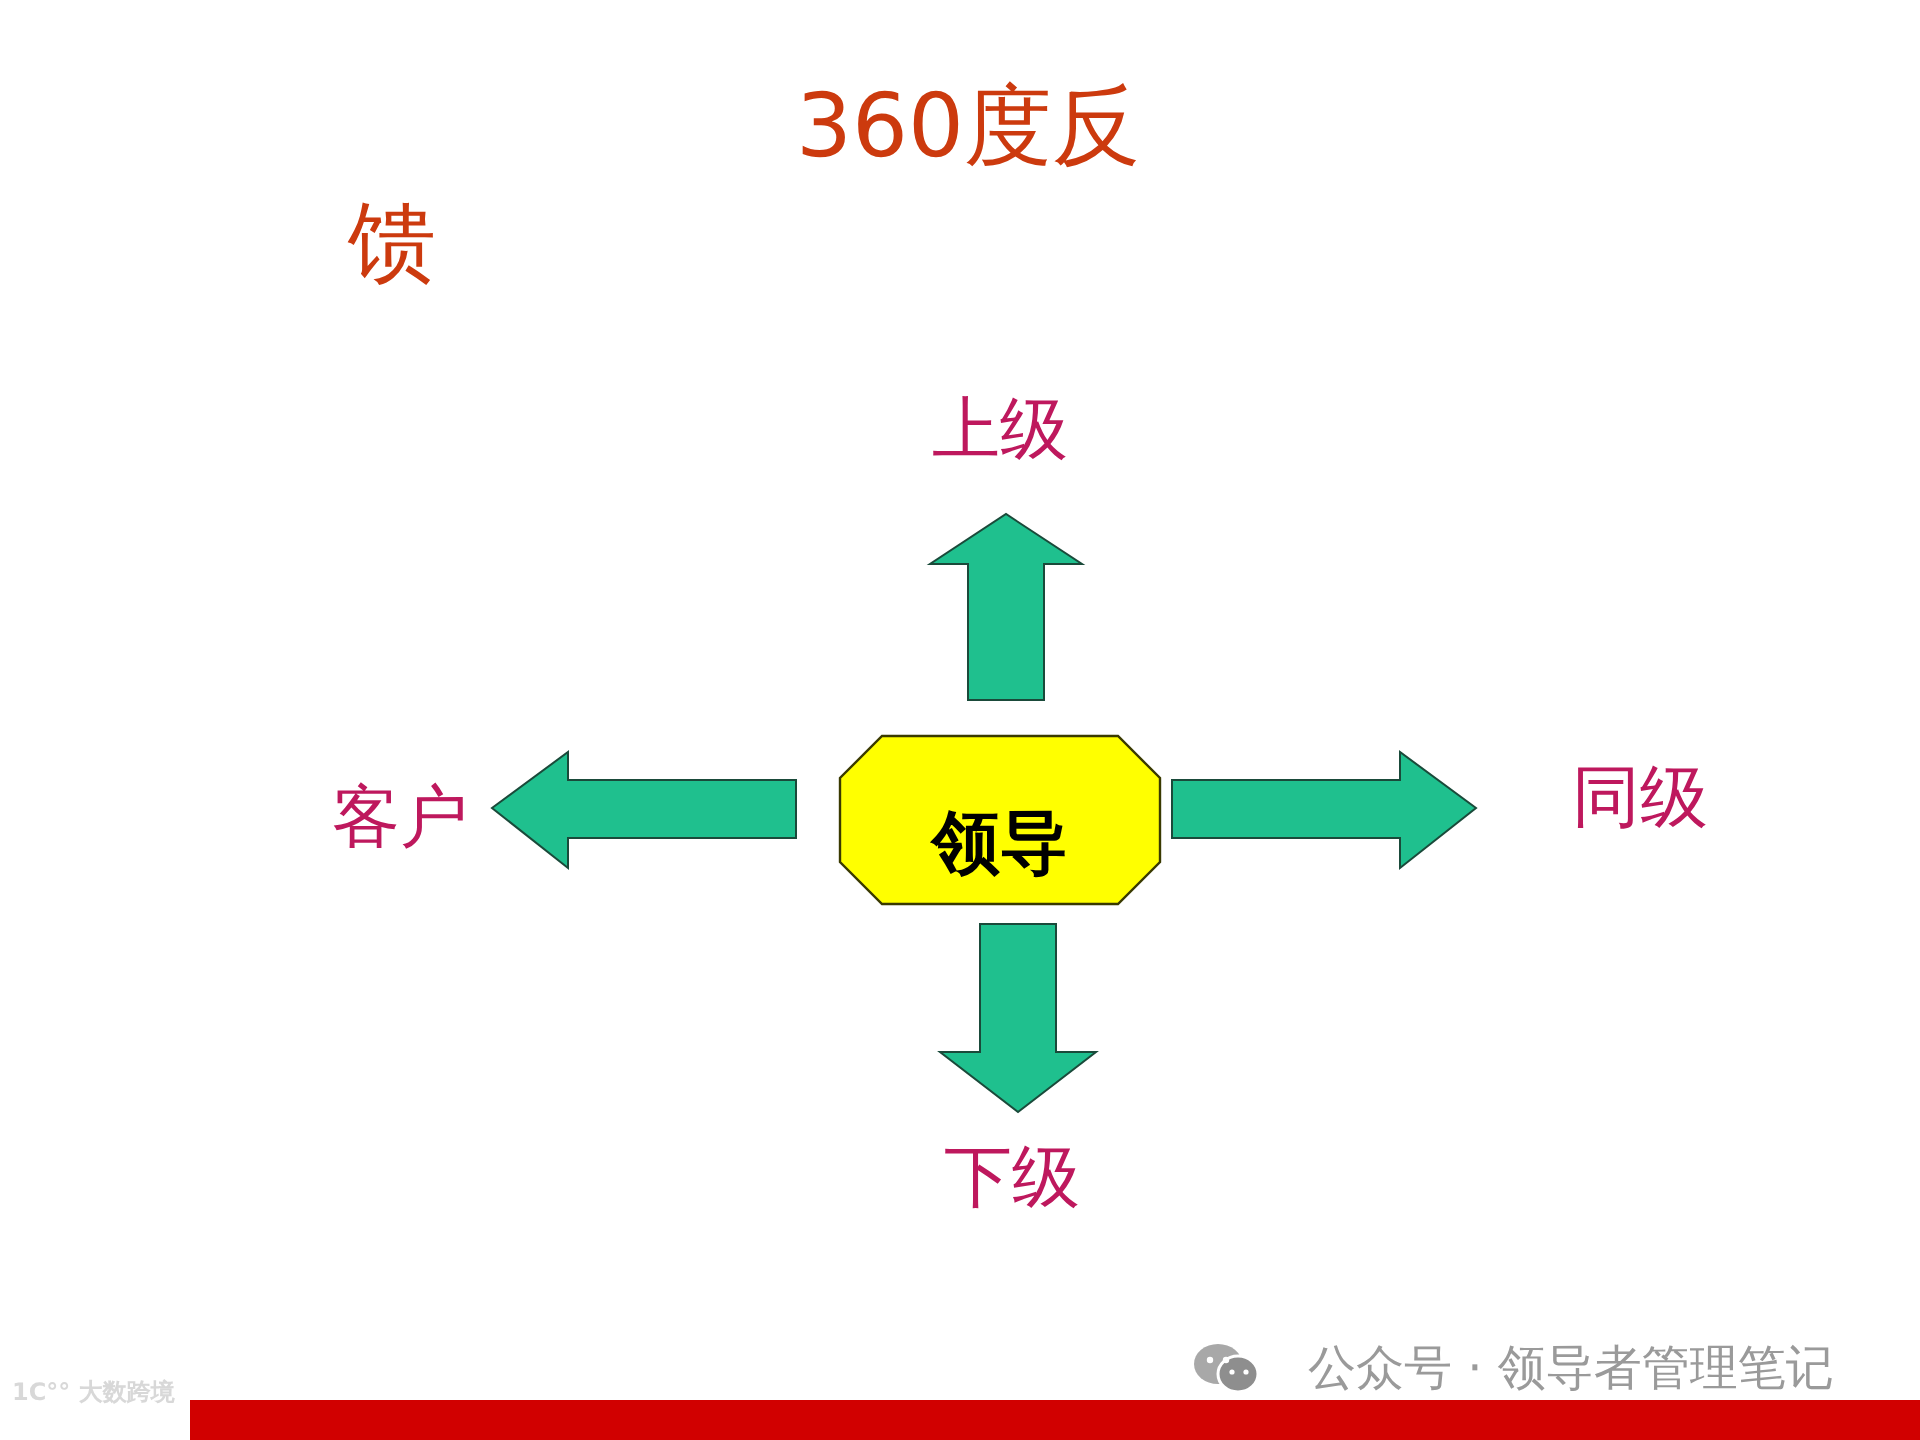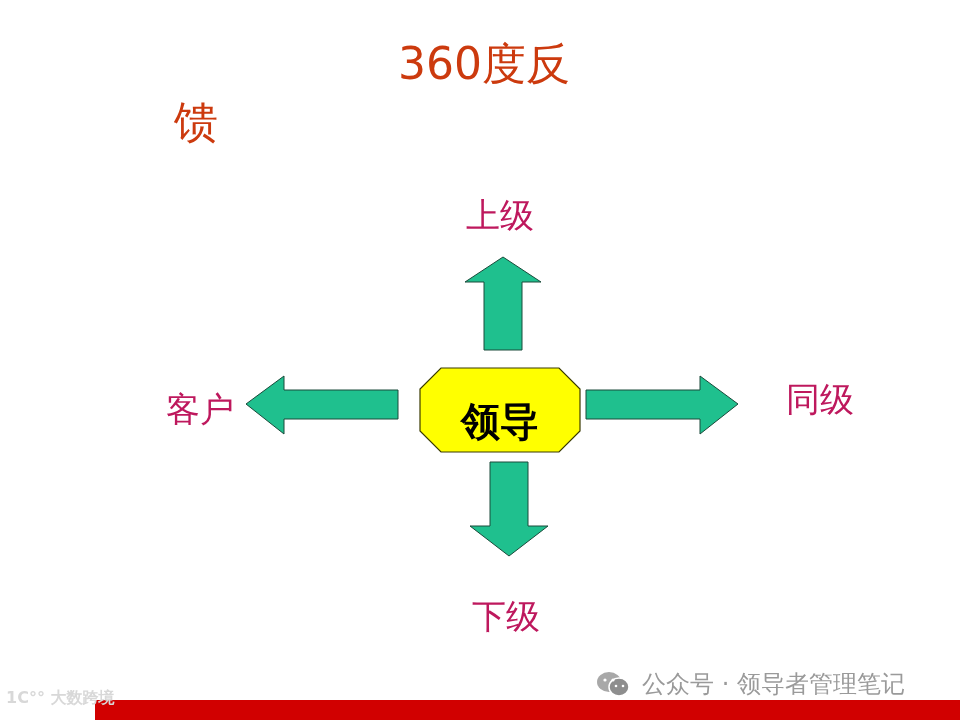--- a/index.html
+++ b/index.html
@@ -3,32 +3,32 @@
 <meta charset="utf-8">
 <style>
   html, body { margin:0; padding:0; }
   body { width:960px; height:720px; position:relative; background:#ffffff; overflow:hidden;
          font-family:"DejaVu Sans", sans-serif; }
   .title { position:absolute; color:#CC3a0e; font-weight:normal; font-size:44px; line-height:1; white-space:nowrap; }
   #title-main { left:398px; top:42px; }
   #title-wrap { left:174px; top:100px; }
   .label { position:absolute; color:#be185d; font-weight:normal; font-size:34px; line-height:1; white-space:nowrap; }
   #lbl-up { left:466px; top:198px; }
-  #lbl-down { left:472px; top:599px; }
+  #lbl-down { left:472px; top:572px; }
   #lbl-left { left:132px; top:392px;margin-left:34px; }
   #lbl-right { left:766px; top:382px;margin-left:20px; }
   svg.diagram { position:absolute; left:0; top:0; }
   .center-text { position:absolute; left:420px; top:368px; width:160px; height:108px;
                  display:flex; align-items:center; justify-content:center;
-                 font-weight:bold; font-size:39px; color:#000; }
+                 font-weight:bold; font-size:34px; color:#000; }
   .footer-bar { position:absolute; left:95px; top:700px; width:865px; height:20px; background:#d10000; }
-  .wm-left { position:absolute; left:6px; top:688px; font-size:16px; color:#d8d8d8; white-space:nowrap;
+  .wm-left { position:absolute; left:6px; top:688px; font-size:12px; color:#d8d8d8; white-space:nowrap;
              font-weight:bold; }
   .wm-right { position:absolute; left:596px; top:668px; font-size:24px; color:#9a9a9a; white-space:nowrap;
-              display:flex; align-items:center; gap:12px; }
+              display:flex; align-items:center; gap:24px; }
   .wechat { width:34px; height:26px; position:relative; }
 </style>
 </head>
 <body>
 
 <div class="title" id="title-main">360度反</div>
 <div class="title" id="title-wrap">馈</div>
 
 <svg class="diagram" width="960" height="720">
 

